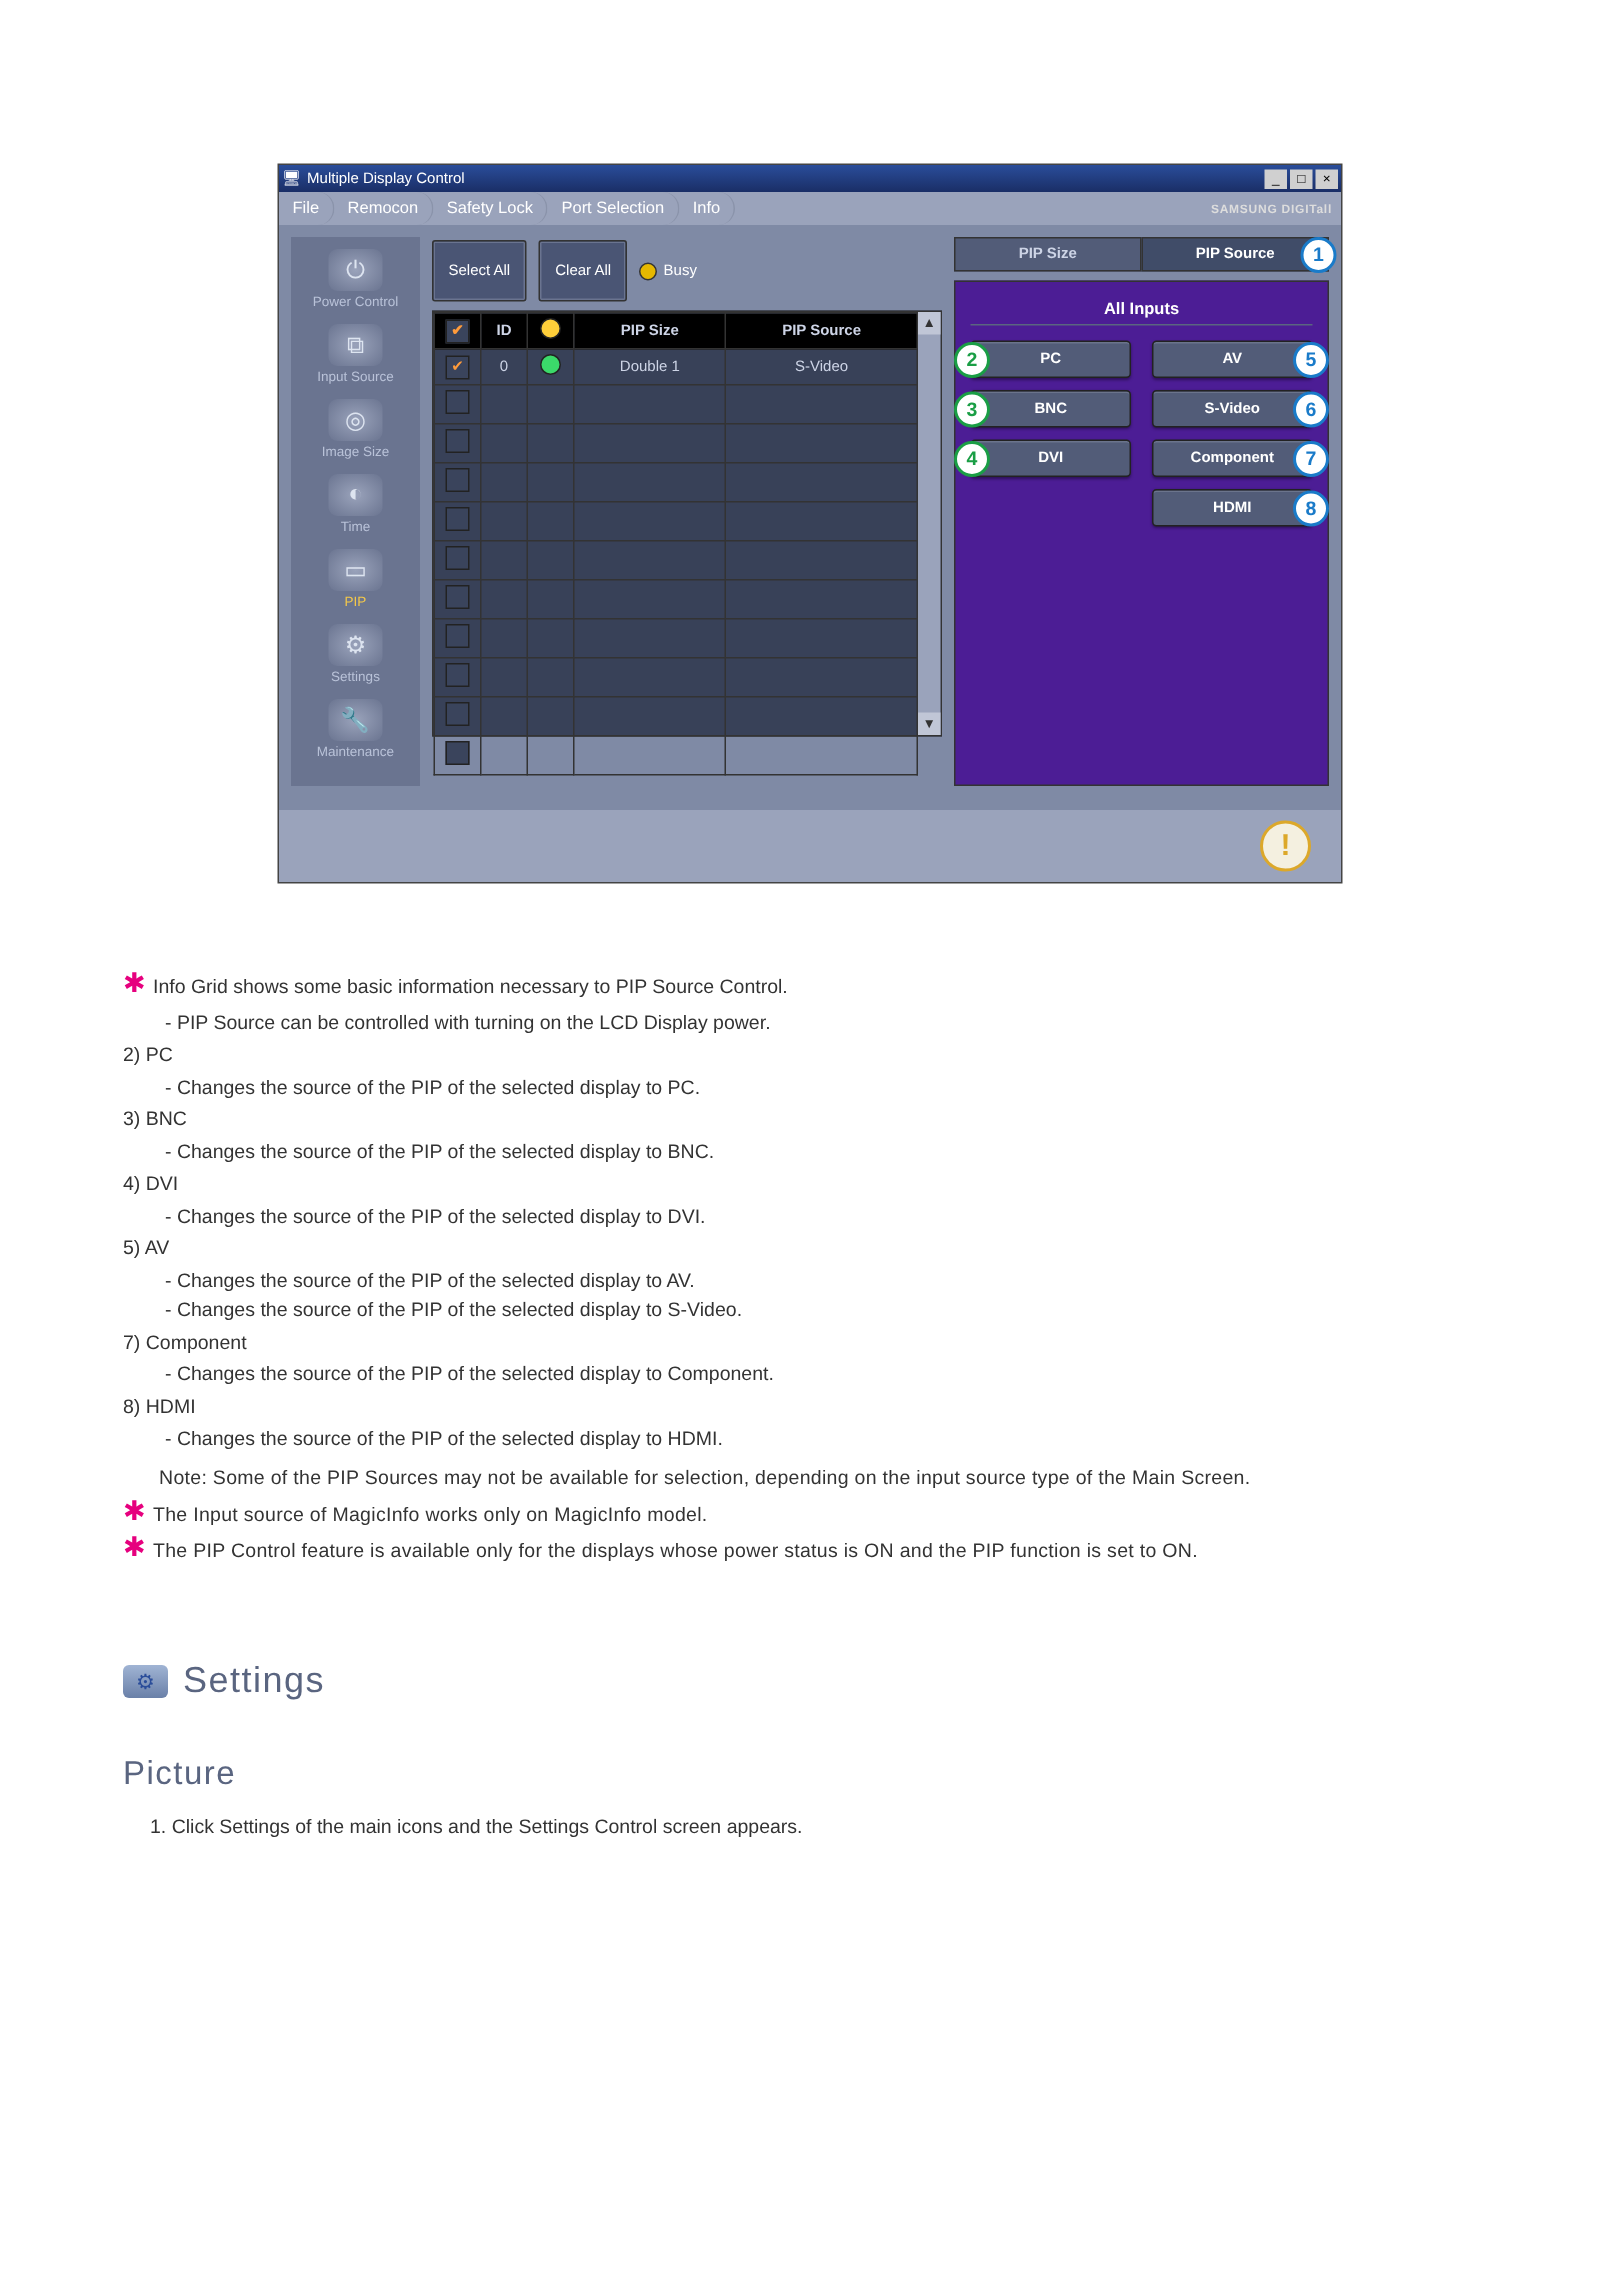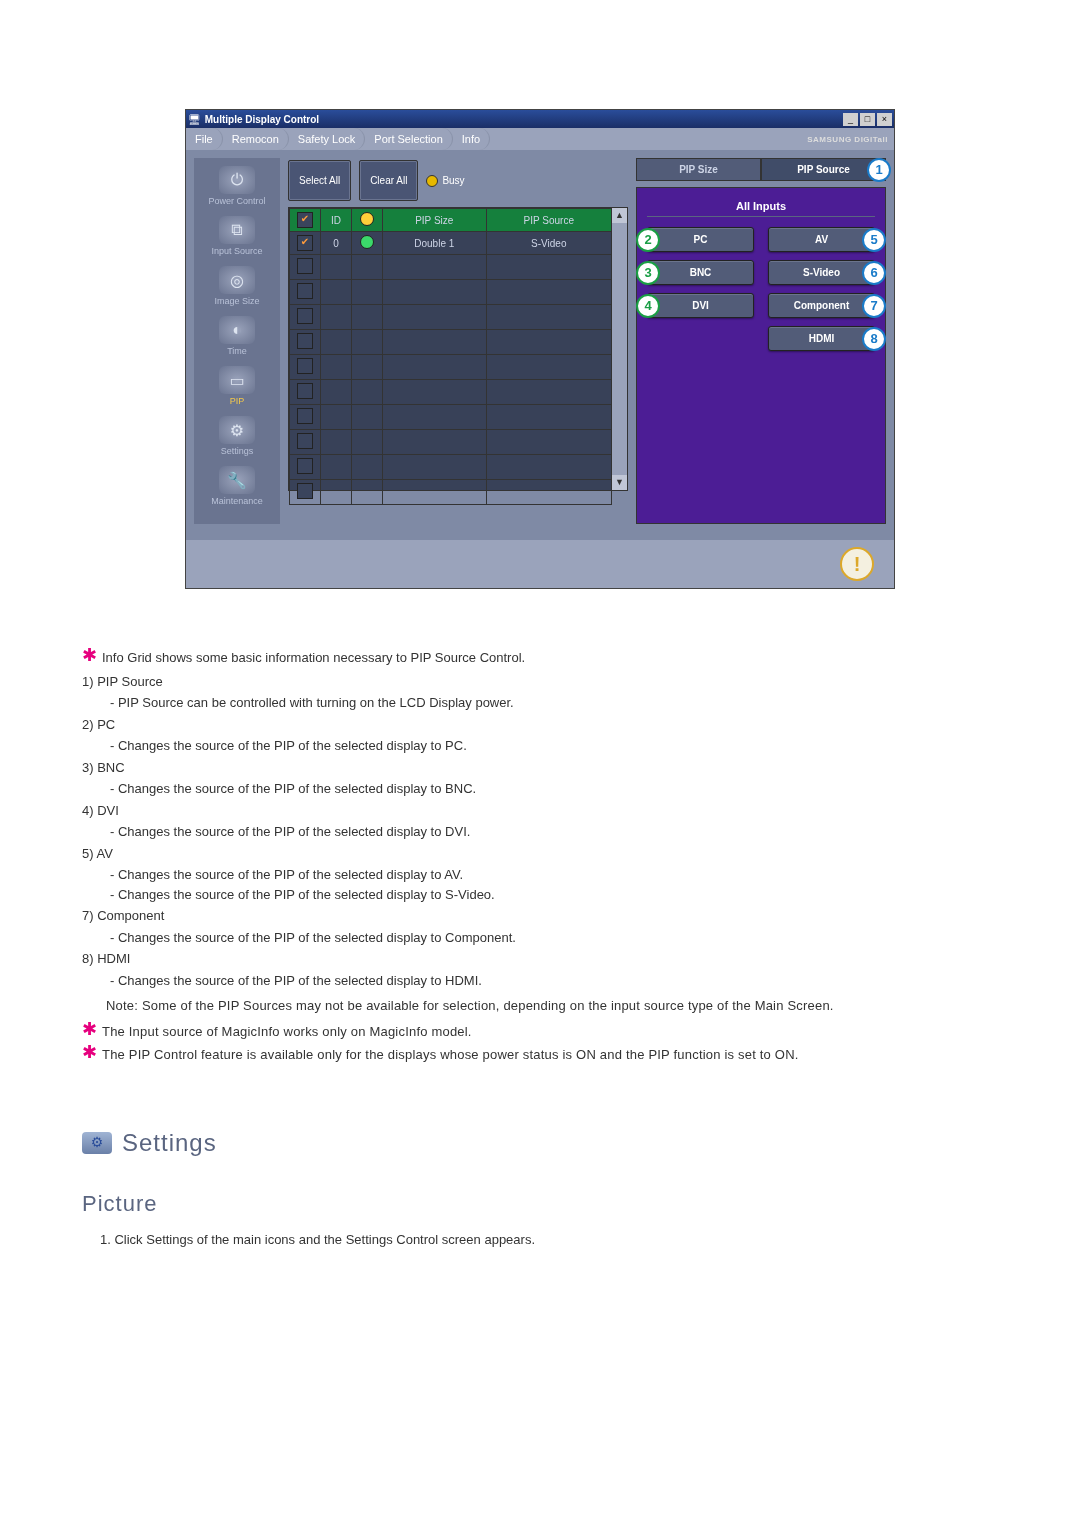--- a/index.html
+++ b/index.html
@@ -25,21 +25,20 @@
     color: #fff;
     height: 18px;
     display: flex;
     align-items: center;
     font-size: 10px;
     padding: 0 2px;
   }
   .titlebar .title {
     flex: 1;
     padding-left: 4px;
-    font-weight: bold;
   }
   .titlebar .win-btns {
     display: flex;
     gap: 2px;
   }
   .win-btn {
     width: 15px;
     height: 13px;
     background: #d0d0d0;
     font-size: 9px;
@@ -147,22 +146,22 @@
     border: 1px solid #333;
     height: 282px;
   }
   table.grid {
     border-collapse: collapse;
     font-size: 10px;
     color: #cdd4e6;
     flex: 1;
   }
   table.grid th {
-    background: #15803d;
-    font-weight: normal;
+    background: #000000;
+    font-weight: bold;
     padding: 3px 4px;
     border: 1px solid #333;
     text-align: center;
   }
   table.grid td {
     border: 1px solid #333;
     padding: 3px 4px;
     text-align: center;
     height: 16px;
   }
@@ -583,21 +582,20 @@
       <div class="info-icon-big">!</div>
     </div>
   </div>
 
   <div class="doc">
     <div class="star-line">
       <span class="star">✱</span>
       <span>Info Grid shows some basic information necessary to PIP Source Control.</span>
     </div>
 
-    <div class="num-item"><span class="num">1)  PIP Source</span></div>
     <div class="desc">- PIP Source can be controlled with turning on the LCD Display power.</div>
 
     <div class="num-item"><span class="num">2)  PC</span></div>
     <div class="desc">- Changes the source of the PIP of the selected display to PC.</div>
 
     <div class="num-item"><span class="num">3)  BNC</span></div>
     <div class="desc">- Changes the source of the PIP of the selected display to BNC.</div>
 
     <div class="num-item"><span class="num">4)  DVI</span></div>
     <div class="desc">- Changes the source of the PIP of the selected display to DVI.</div>

